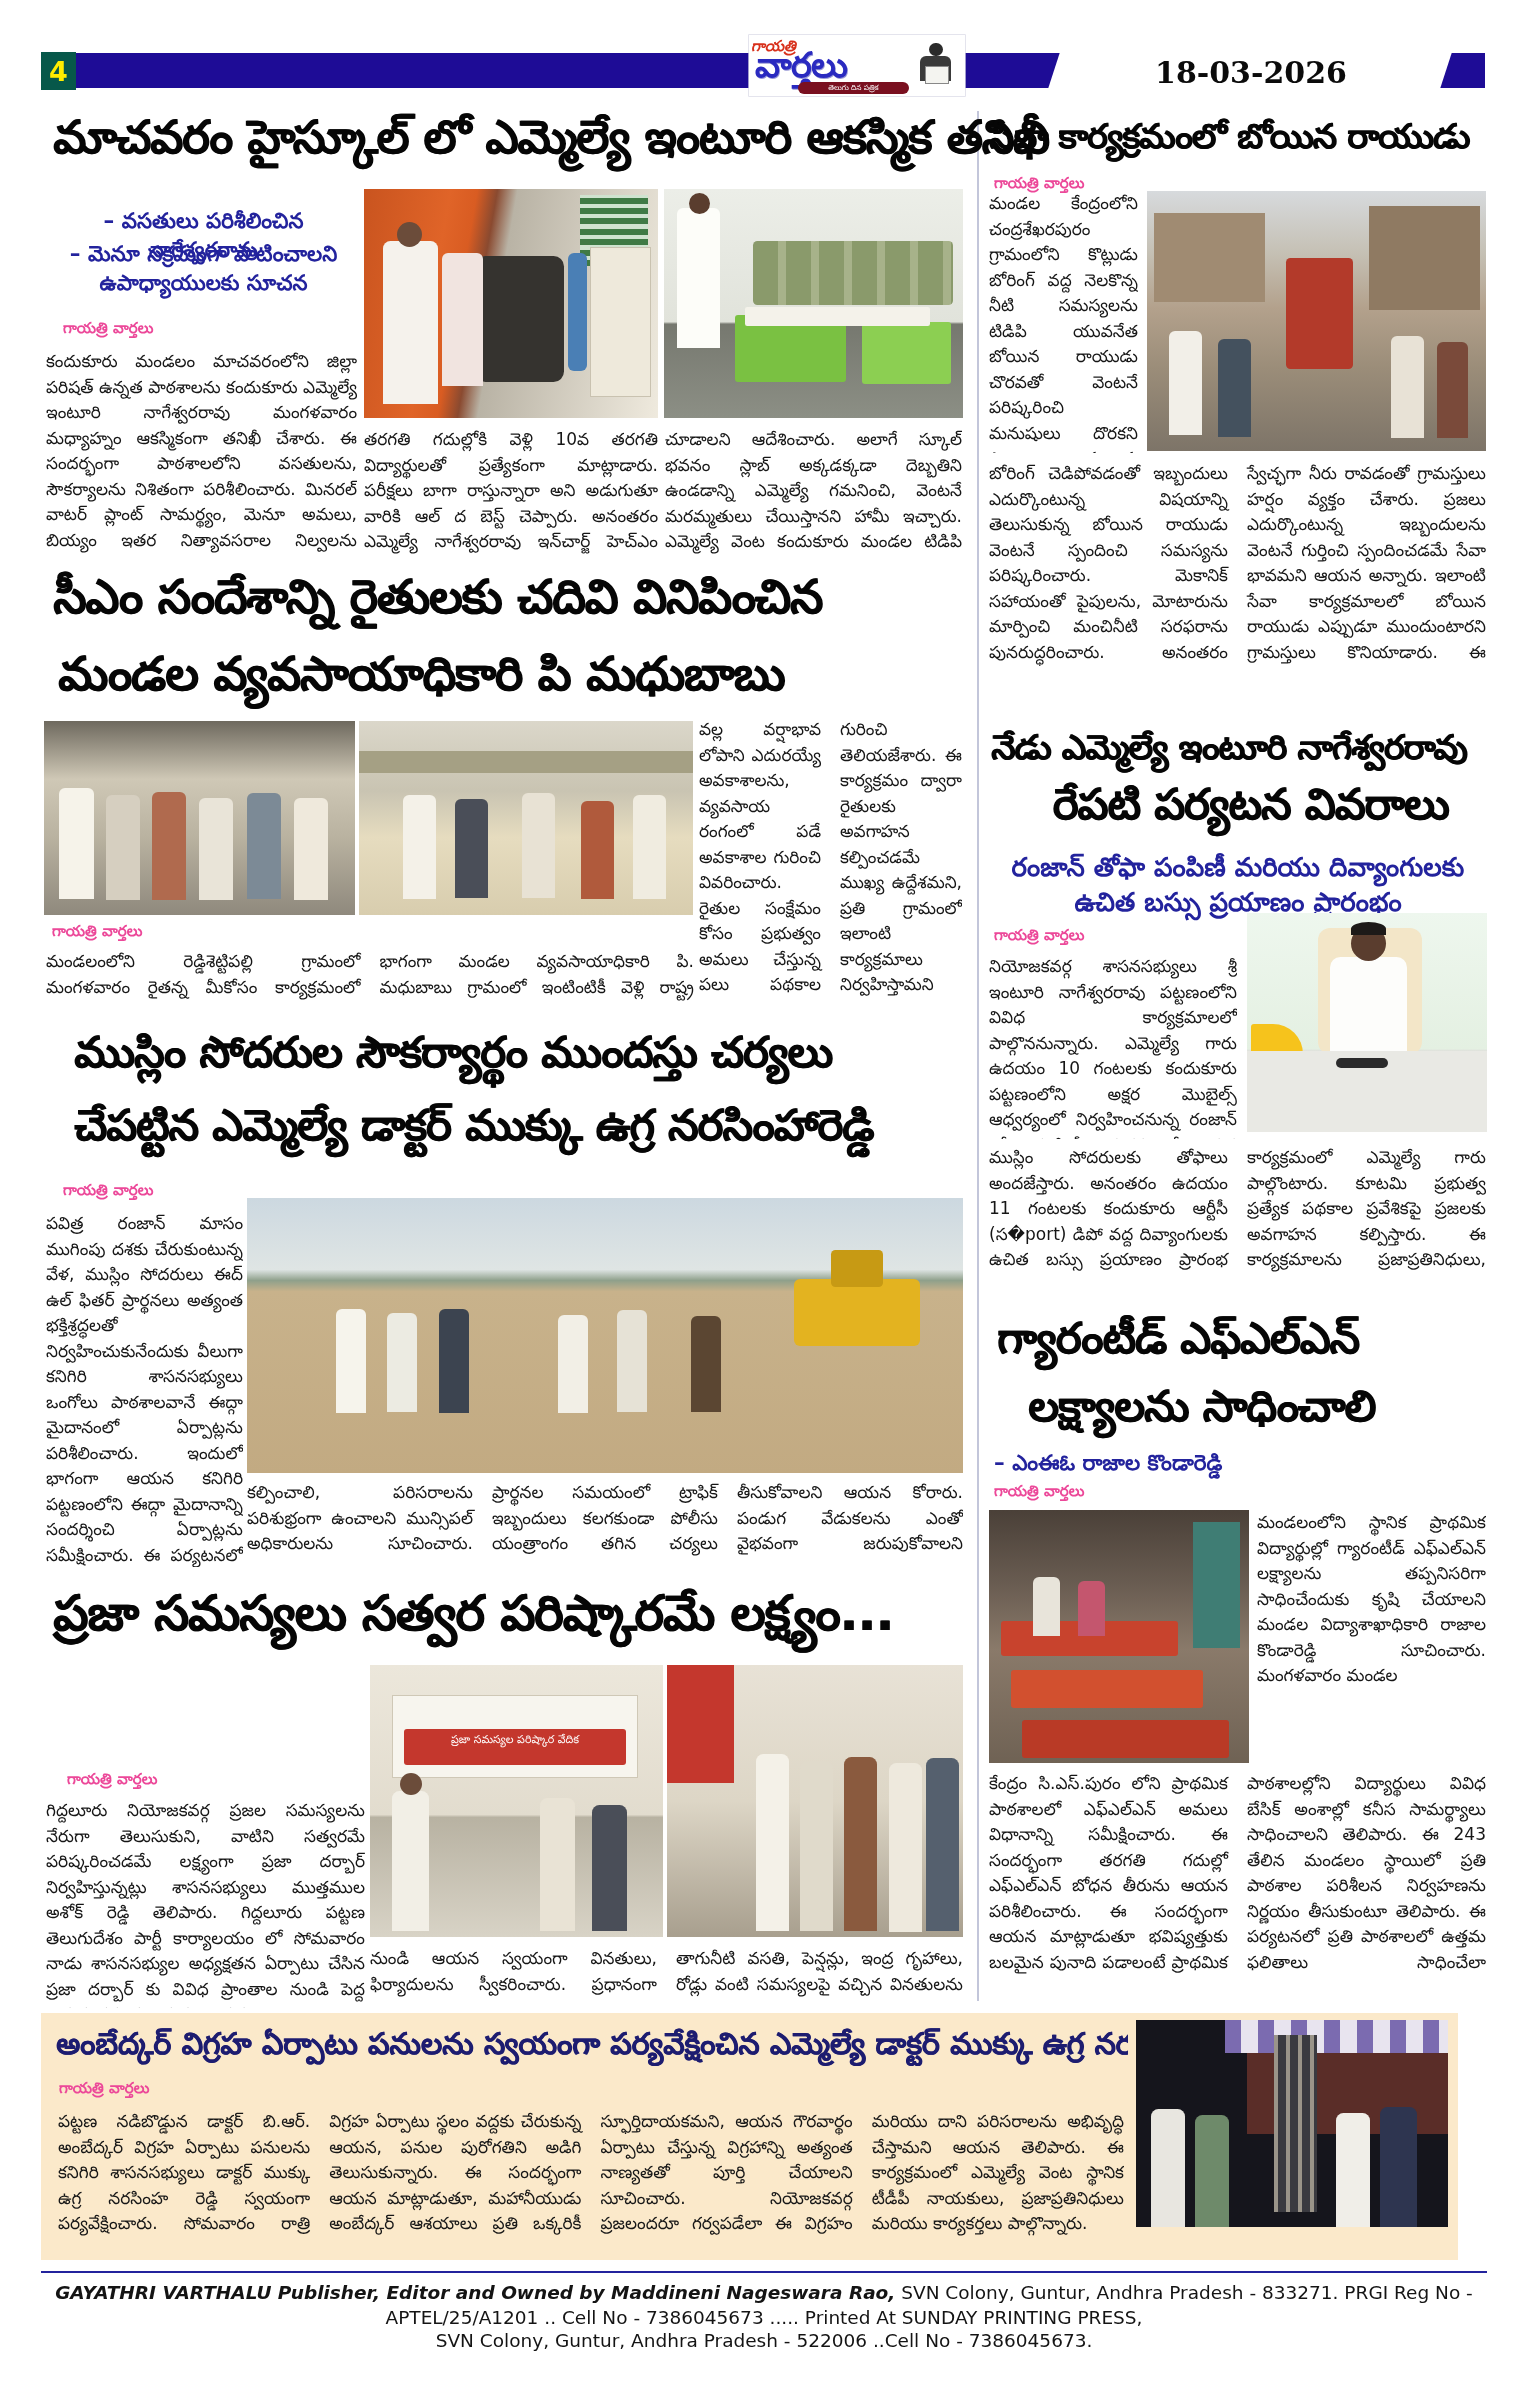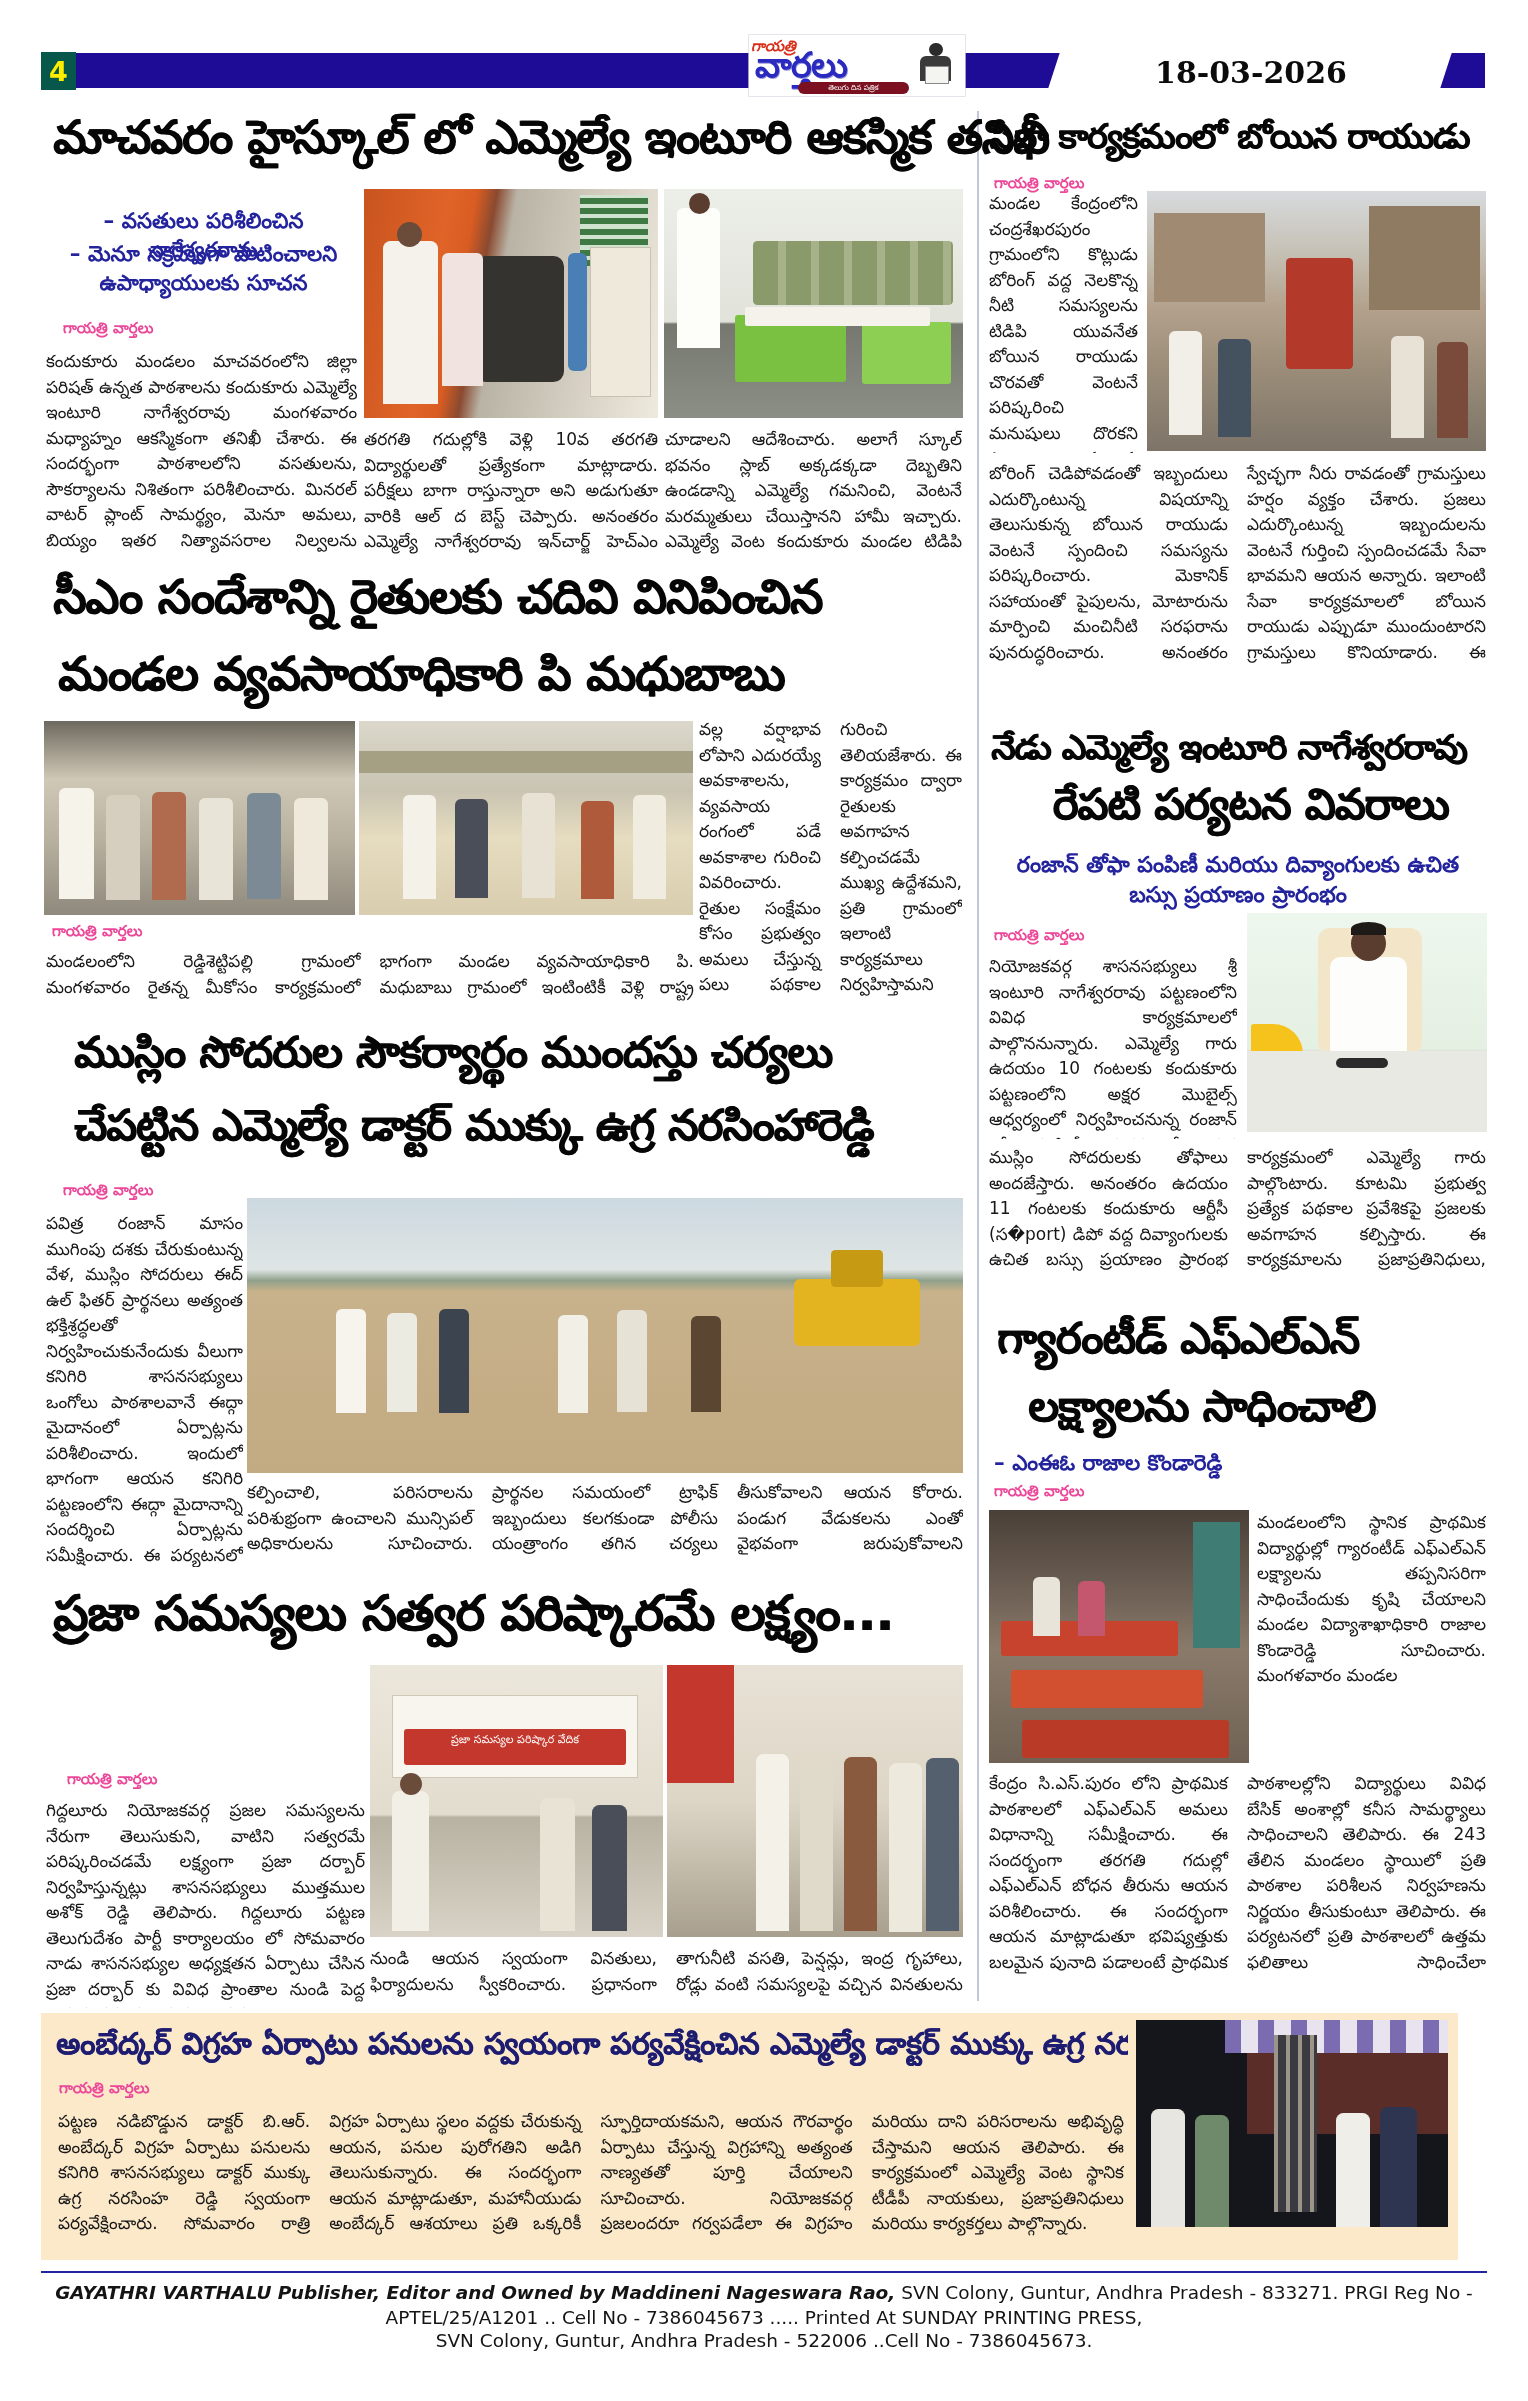--- a/index.html
+++ b/index.html
@@ -126,21 +126,21 @@
     <span class="p" style="left:274px;top:74px;width:33px;height:104px;border-radius:6px 6px 0 0;background:#f0ece0;"></span>
   </div>
 
   <div class="abs body c2" style="left:699px;top:717px;width:263px;height:288px;">వల్ల వర్షాభావ లోపాని ఎదురయ్యే అవకాశాలను, వ్యవసాయ రంగంలో పడే అవకాశాల గురించి వివరించారు. రైతుల సంక్షేమం కోసం ప్రభుత్వం అమలు చేస్తున్న పలు పథకాల గురించి తెలియజేశారు. ఈ కార్యక్రమం ద్వారా రైతులకు అవగాహన కల్పించడమే ముఖ్య ఉద్దేశమని, ప్రతి గ్రామంలో ఇలాంటి కార్యక్రమాలు నిర్వహిస్తామని తెలిపారు. ఈ సందర్భంగా గ్రామ నాయకులు, రైతులు పాల్గొన్నారు.</div>
 
   <div class="abs byl" style="left:52px;top:922px;">గాయత్రి వార్తలు</div>
   <div class="abs body c2" style="left:46px;top:949px;width:648px;height:67px;">మండలంలోని రెడ్డిశెట్టిపల్లి గ్రామంలో మంగళవారం రైతన్న మీకోసం కార్యక్రమంలో భాగంగా మండల వ్యవసాయాధికారి పి. మధుబాబు గ్రామంలో ఇంటింటికీ వెళ్లి రాష్ట్ర ముఖ్యమంత్రి ఎన్. చంద్రబాబు నాయుడు సందేశాన్ని రైతులకు చదివి వినిపించారు. ఈ సందర్భంగా ఆయన ప్రభుత్వ పథకాలపై రైతులకు సమాచారం అందించి అవగాహన కల్పించారు.</div>
 
   <div class="abs headline" style="left:991px;top:729px;width:497px;font-size:34px;">నేడు ఎమ్మెల్యే ఇంటూరి నాగేశ్వరరావు</div>
   <div class="abs headline" style="left:1014px;top:781px;width:473px;font-size:43px;text-align:center;">రేపటి పర్యటన వివరాలు</div>
-  <div class="abs sub" style="left:994px;top:850px;width:488px;font-size:22px;">రంజాన్ తోఫా పంపిణీ మరియు దివ్యాంగులకు ఉచిత బస్సు ప్రయాణం ప్రారంభం</div>
+  <div class="abs sub" style="left:994px;top:850px;width:488px;font-size:26px;">రంజాన్ తోఫా పంపిణీ మరియు దివ్యాంగులకు ఉచిత బస్సు ప్రయాణం ప్రారంభం</div>
   <div class="abs byl" style="left:994px;top:926px;">గాయత్రి వార్తలు</div>
 
   <div class="photo" style="left:1247px;top:913px;width:240px;height:219px;
               background:linear-gradient(#eef7ee 0%,#e4f0e2 62%,#dfe0db 63%,#eceae2 100%);">
     <span class="p" style="left:71px;top:15px;width:104px;height:126px;border-radius:12px;background:#f3e6c8;"></span>
     <span class="p" style="left:83px;top:44px;width:77px;height:96px;border-radius:10.4px 10.4px 0 0;background:#fdfdfb;"></span>
     <span class="p" style="left:104px;top:13.3px;width:35px;height:35px;border-radius:50%;background:#5a3d2e;"></span>
     <span class="p" style="left:104px;top:9px;width:35px;height:13.3px;border-radius:50% 50% 0 0;background:#1d1a18;"></span>
     <span class="p" style="left:4.4px;top:111px;width:52px;height:89px;background:#f6c31c;border-radius:3px 30px 6px 3px;"></span>
     <span class="p" style="left:0px;top:138px;width:240px;height:81px;background:#e9e9e4;"></span>

